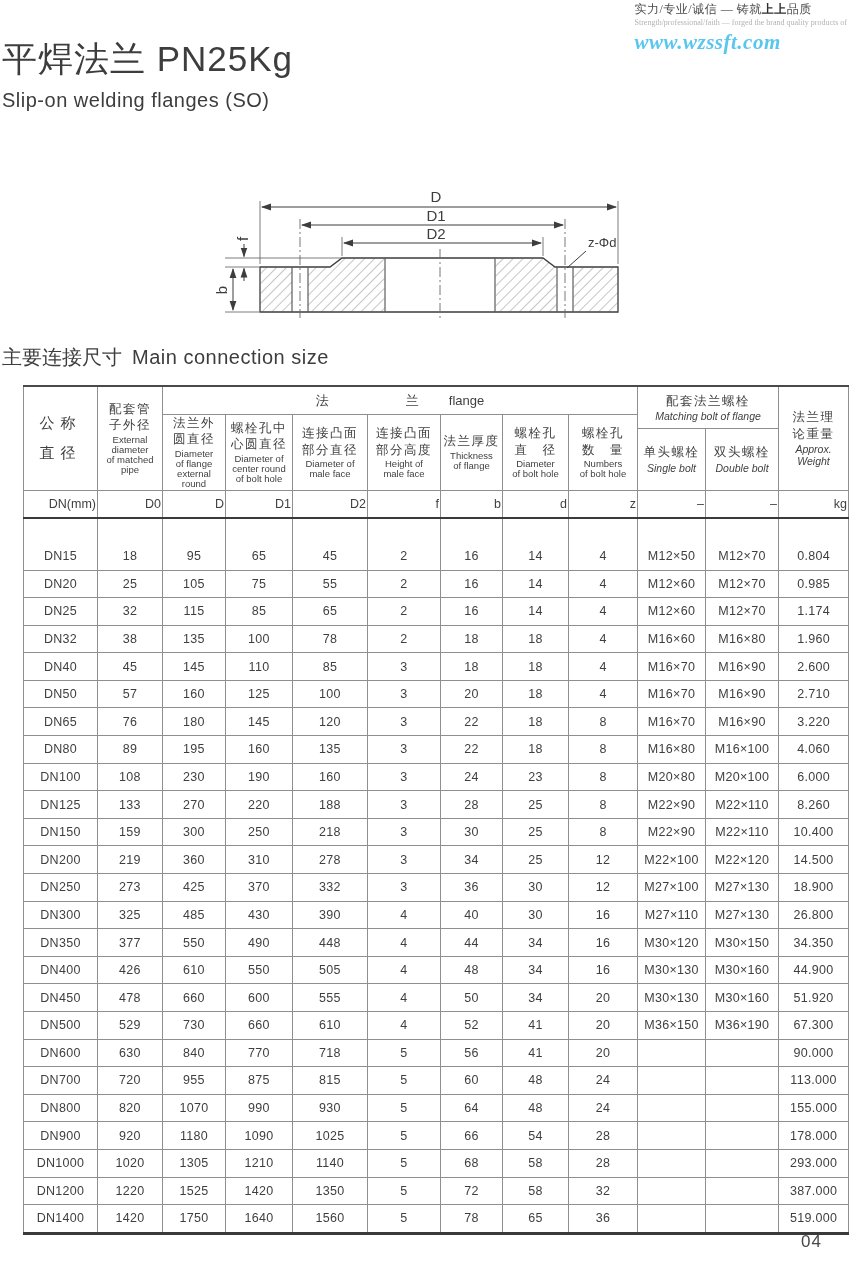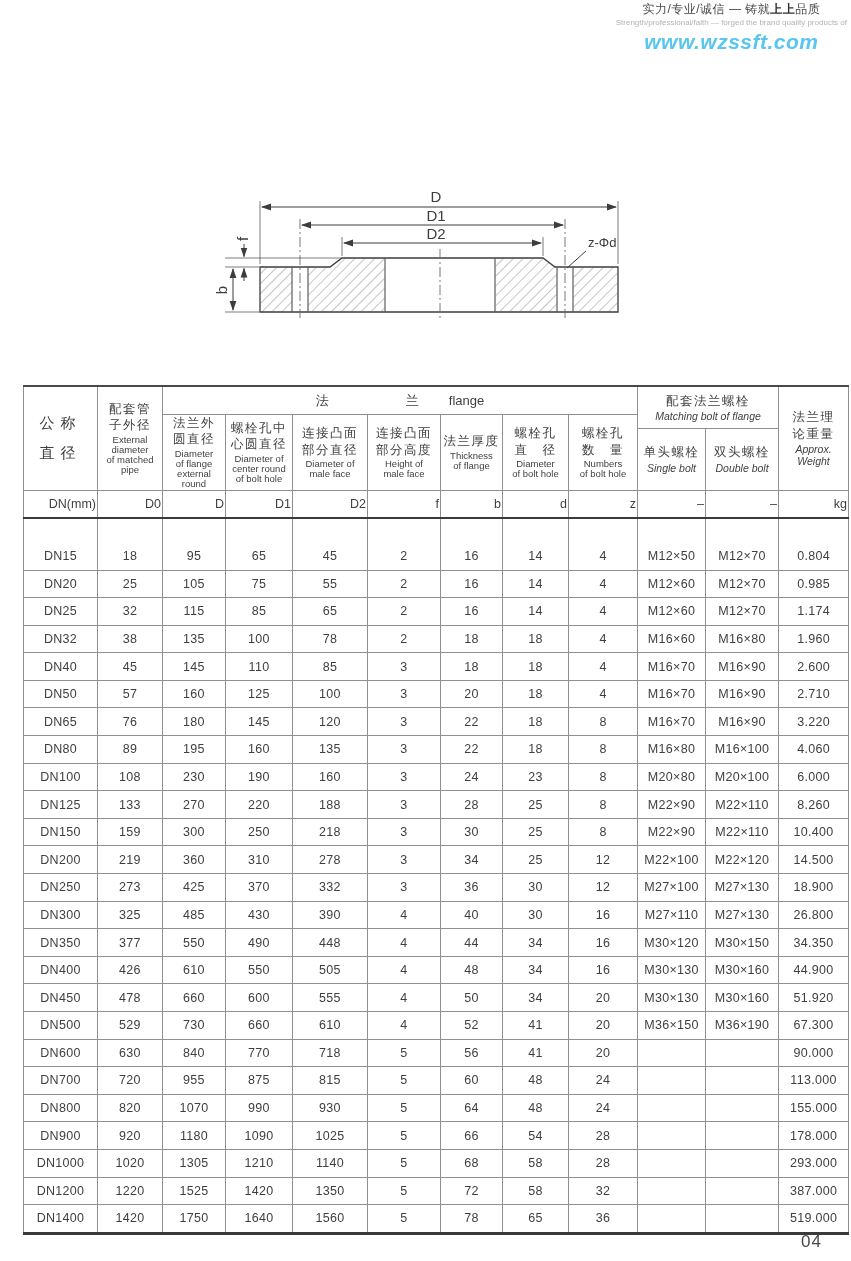--- a/index.html
+++ b/index.html
@@ -3,21 +3,21 @@
 <meta charset="utf-8">
 <style>
   html,body { margin:0; padding:0; background:#e8e8e8; }
   .page {
     position:relative; width:851px; height:1261px; margin:0 auto;
     background:#ffffff; overflow:hidden;
     font-family:"Liberation Sans","DejaVu Sans",sans-serif;
     color:#3f3f3f;
   }
   
-  .brand { position:absolute; top:3px; right:4px; text-align:center; line-height:1.15; }
+  .brand { position:absolute; top:3px; right:4px; text-align:left; line-height:1.15;font-family:Liberation Serif, serif; }
   .brand .cnline { font-size:12px; color:#4a4a4a; letter-spacing:0.5px; }
   .brand .cnline b { color:#2e2e2e; }
   .brand .enline { font-size:8px; color:#b3b3b3; margin-top:1px; }
   .brand .site { font-size:21px; font-style:italic; font-weight:bold; color:#58c6ee; margin-top:3px; letter-spacing:0.5px; }
   
   .titleblock { position:absolute; left:2px; top:36px; }
   .title-cn { font-size:35px; color:#3d3d3d; letter-spacing:1px; }
   .title-en { font-size:20px; color:#3d3d3d; margin-top:6px; letter-spacing:0.5px; }
   
   .diagram { position:absolute; left:200px; top:185px; width:460px; height:135px; }
@@ -56,20 +56,24 @@
 <body>
 
 <div class="page">
 
   <div class="brand">
     <div class="cnline"><span>实力/专业/诚信 — 铸就</span><b>上上</b><span>品质</span></div>
     <div class="enline">Strength/professional/faith — forged the brand quality products of</div>
     <div class="site">www.wzssft.com</div>
   </div>
 
+  <div class="titleblock">
+    <div class="title-cn">平焊法兰 PN25Kg</div>
+    <div class="title-en">Slip-on welding flanges (SO)</div>
+  </div>
 
   <div class="diagram">
     <svg viewBox="0 0 460 135" width="460" height="135">
       <defs>
         <pattern id="hatch" patternUnits="userSpaceOnUse" width="7" height="7" patternTransform="rotate(45)">
           <line x1="0" y1="0" x2="0" y2="7" stroke="#6f6f6f" stroke-width="0.8"></line>
         </pattern>
         <marker id="arr" viewBox="0 0 10 10" refX="9" refY="5" markerWidth="10" markerHeight="10" orient="auto-start-reverse">
           <path d="M0,1.6 L10,5 L0,8.4 Z" fill="#3d3d3d"></path>
         </marker>
@@ -118,20 +122,23 @@
 
       <text x="236" y="17" text-anchor="middle">D</text>
       <text x="236" y="36" text-anchor="middle">D1</text>
       <text x="236" y="54" text-anchor="middle">D2</text>
       <text x="48" y="54" text-anchor="middle" transform="rotate(-90 48 54)">f</text>
       <text x="27" y="105" text-anchor="middle" transform="rotate(-90 27 105)">b</text>
       <text x="388" y="62" class="sm">z-Φd</text>
     </svg>
   </div>
 
+  <div class="section-title">
+    <span class="cnpart">主要连接尺寸</span><span class="en" style="margin-left:10px">Main connection size</span>
+  </div>
 
   <div class="tblwrap">
     <table class="tbl">
       <colgroup>
         <col style="width:74px">
           <col style="width:65px">
           <col style="width:63px">
           <col style="width:67px">
         <col style="width:75px">
           <col style="width:73px">

